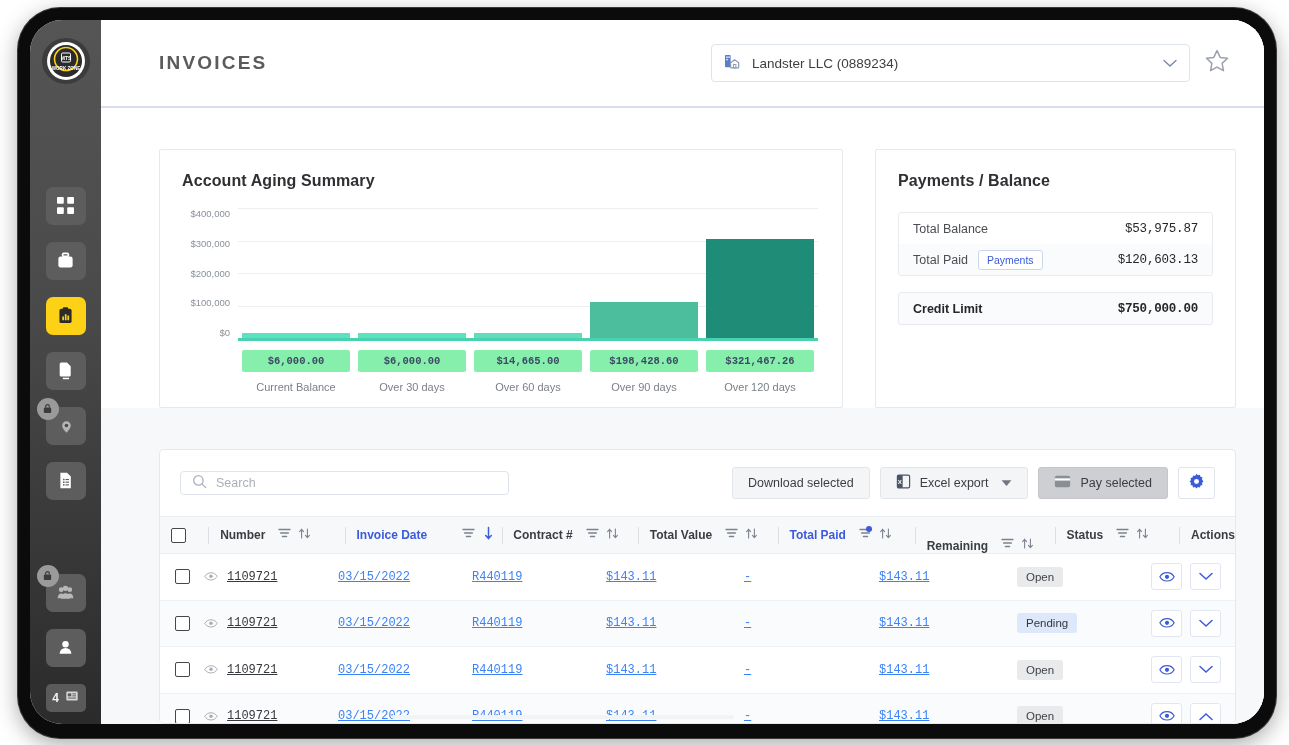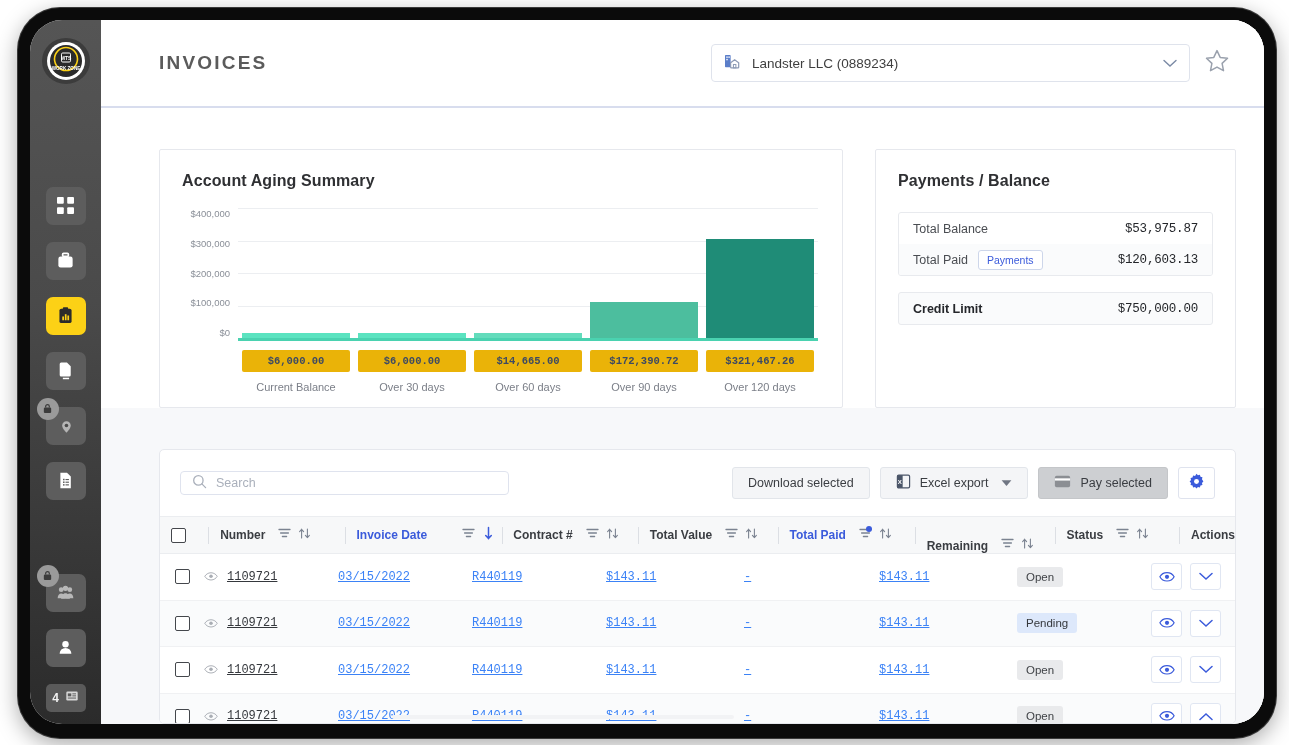--- a/index.html
+++ b/index.html
@@ -139,21 +139,21 @@
     position: absolute; left: 0; right: 0; bottom: 0; top: 0;
     display: flex; align-items: flex-end; gap: 0;
   }
   .bar-col { flex: 1; display: flex; justify-content: center; padding: 0 4px; height: 100%; align-items: flex-end; }
   .bar { width: 100%; }
   .axis-line { position: absolute; left: 0; right: 0; bottom: -3px; height: 3px; background: #4ad2b0; }
 
   #x-labels { display: flex; margin-left: 56px; margin-top: 12px; }
   .x-col { flex: 1; padding: 0 4px; text-align: center; }
   .x-value {
-    background: #eab308; color: #3d4a63;
+    background: #86efac; color: #3d4a63;
     font-family: "Liberation Mono", monospace;
     font-size: 10.5px; font-weight: 700;
     padding: 5px 8px; border-radius: 2px;
   }
   .x-name { font-size: 11px; color: #7b7f88; margin-top: 9px; }
 
   
   #pay-table { margin-top: 22px; border: 1px solid #e8eaee; border-radius: 3px; overflow:hidden; }
   .pay-row {
     height: 31px; display: flex; align-items: center;
@@ -164,21 +164,21 @@
     margin-left: auto; font-family: "Liberation Mono", monospace;
     font-size: 12.5px; color: #24262a; letter-spacing: -0.2px;
   }
   .payments-chip {
     margin-left: 10px; border: 1px solid #cdd6ea; border-radius: 3px;
     color: #3b5bdb; font-size: 10.5px; padding: 3px 8px; background:#fff;
     cursor: pointer;
   }
   #credit-table { margin-top: 16px; border: 1px solid #e8eaee; border-radius: 3px; background:#fafbfc; }
   #credit-table .pay-row { font-weight: 700; color:#25272b; }
-  #credit-table .amt { font-weight: 400; }
+  #credit-table .amt { font-weight: 700; }
 
   
   #table-section {
     margin: 41px 28px 0 58px;
     background: #fff;
     border: 1px solid #e6e8ed;
     border-radius: 5px;
     flex: 1;
     display: flex; flex-direction: column;
     min-height: 0;
@@ -499,21 +499,21 @@
                 </div>
                 <div class="x-col">
                   <div class="x-value">$6,000.00</div>
                   <div class="x-name">Over 30 days</div>
                 </div>
                 <div class="x-col">
                   <div class="x-value">$14,665.00</div>
                   <div class="x-name">Over 60 days</div>
                 </div>
                 <div class="x-col">
-                  <div class="x-value">$172,390.72</div>
+                  <div class="x-value">$198,428.60</div>
                   <div class="x-name">Over 90 days</div>
                 </div>
                 <div class="x-col">
                   <div class="x-value">$321,467.26</div>
                   <div class="x-name">Over 120 days</div>
                 </div>
               </div>
         </div>
 
         <div class="card" id="payments-card">

